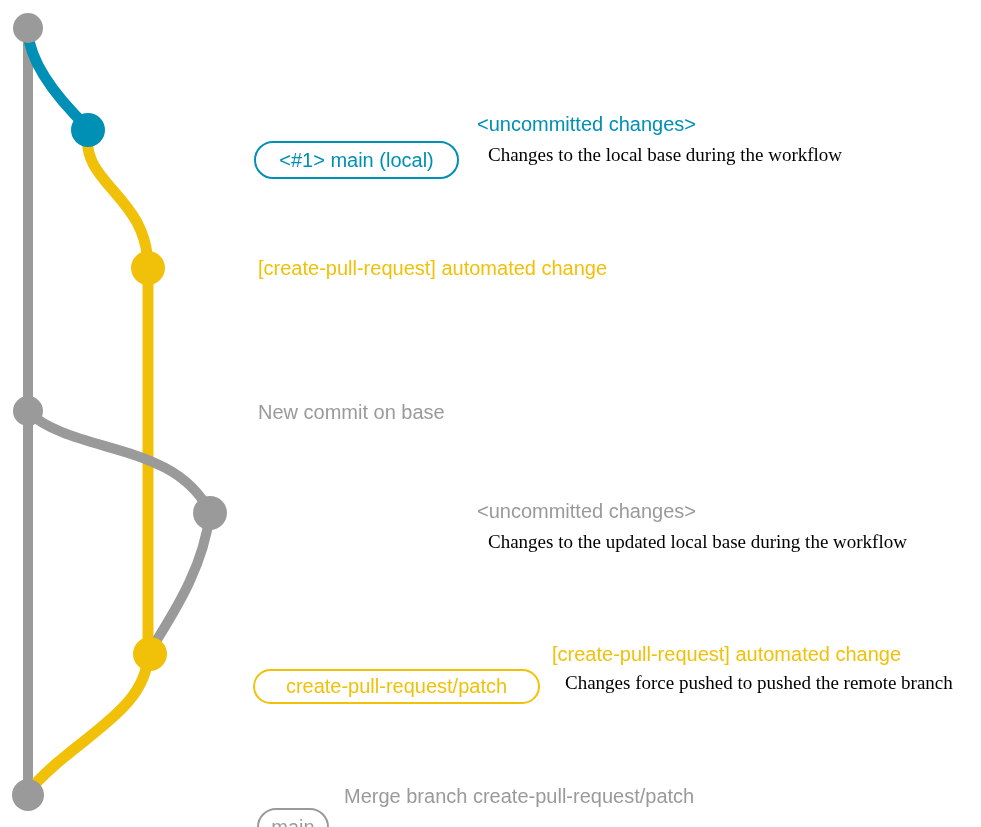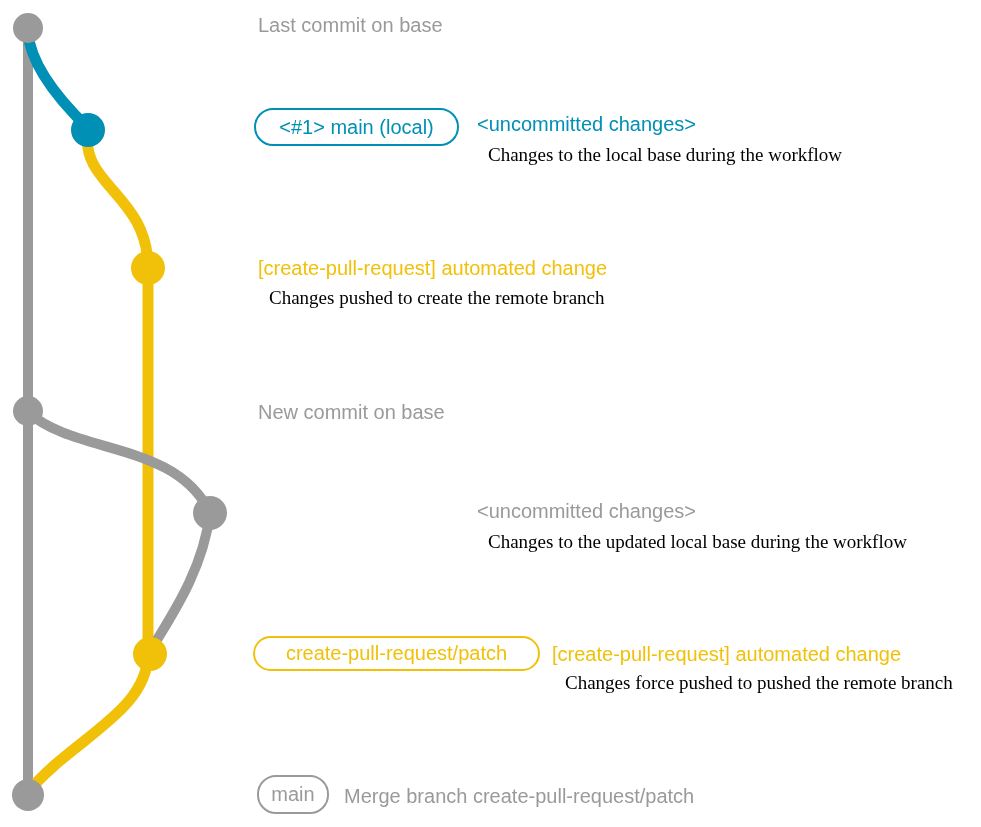--- a/index.html
+++ b/index.html
@@ -31,20 +31,21 @@
     position: absolute;
     display: flex;
     align-items: center;
     justify-content: center;
     border: 2px solid;
     border-radius: 19px;
     box-sizing: border-box;
     font-size: 20px;
     white-space: nowrap;
     background: #ffffff;
+    margin-top: 33px;
   }
   .c-gray   { color: #9a9a9a; border-color: #9a9a9a; }
   .c-blue   { color: #008fb5; border-color: #008fb5; }
   .c-yellow { color: #f1c109; border-color: #f1c109; }
 
   
   .t-row0       { left: 258px; top: 14px; }
   .b-row1       { left: 254px; top: 108px; width: 205px; height: 38px; }
   .m-row1       { left: 477px; top: 113px; }
   .d-row1       { left: 488px; top: 145px; }
@@ -77,28 +78,26 @@
 
     <circle cx="28" cy="28" r="15" fill="#9a9a9a"></circle>
     <circle cx="88" cy="130" r="17" fill="#008fb5"></circle>
     <circle cx="148" cy="268" r="17" fill="#f1c109"></circle>
     <circle cx="28" cy="411" r="15" fill="#9a9a9a"></circle>
     <circle cx="210" cy="513" r="17" fill="#9a9a9a"></circle>
     <circle cx="150" cy="654" r="17" fill="#f1c109"></circle>
     <circle cx="28" cy="795" r="16" fill="#9a9a9a"></circle>
   </svg>
 
-  <div class="msg c-gray t-row0">Last commit on base</div>
 
   <div class="badge c-blue b-row1">&lt;#1&gt; main (local)</div>
   <div class="msg c-blue m-row1">&lt;uncommitted changes&gt;</div>
   <div class="desc d-row1">Changes to the local base during the workflow</div>
 
   <div class="msg c-yellow m-row2">[create-pull-request] automated change</div>
-  <div class="desc d-row2">Changes pushed to create the remote branch</div>
 
   <div class="msg c-gray t-row3">New commit on base</div>
 
   <div class="msg c-gray m-row4">&lt;uncommitted changes&gt;</div>
   <div class="desc d-row4">Changes to the updated local base during the workflow</div>
 
   <div class="badge c-yellow b-row5">create-pull-request/patch</div>
   <div class="msg c-yellow m-row5">[create-pull-request] automated change</div>
   <div class="desc d-row5">Changes force pushed to pushed the remote branch</div>
 

